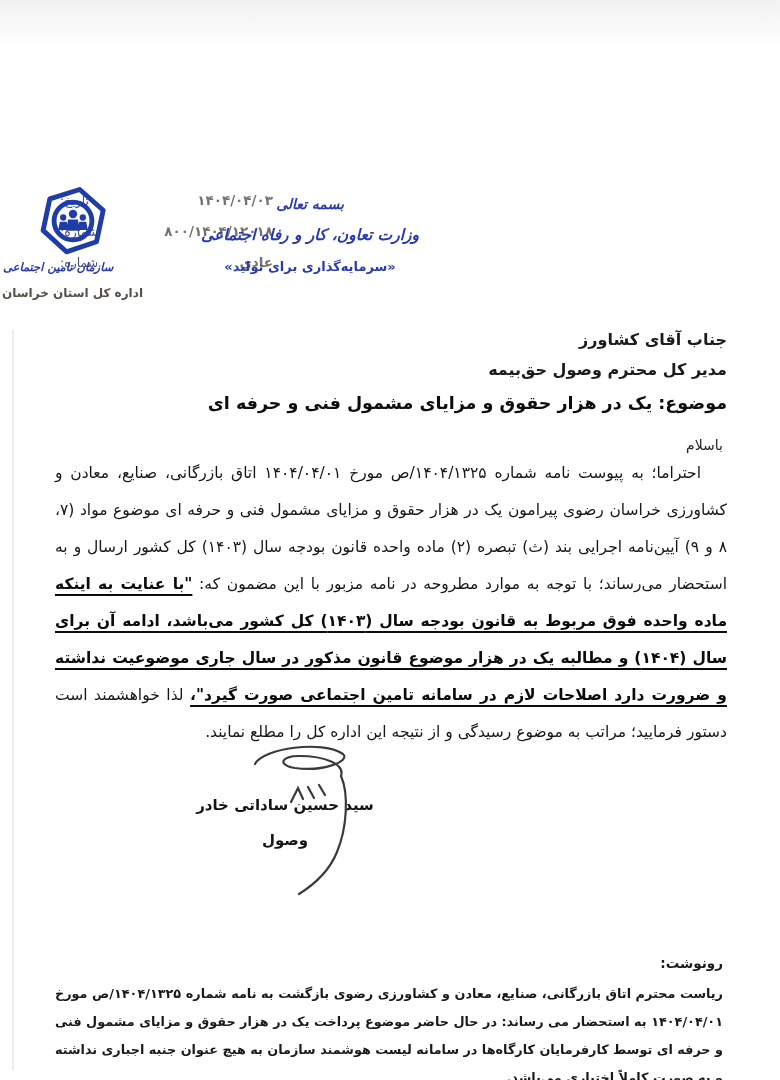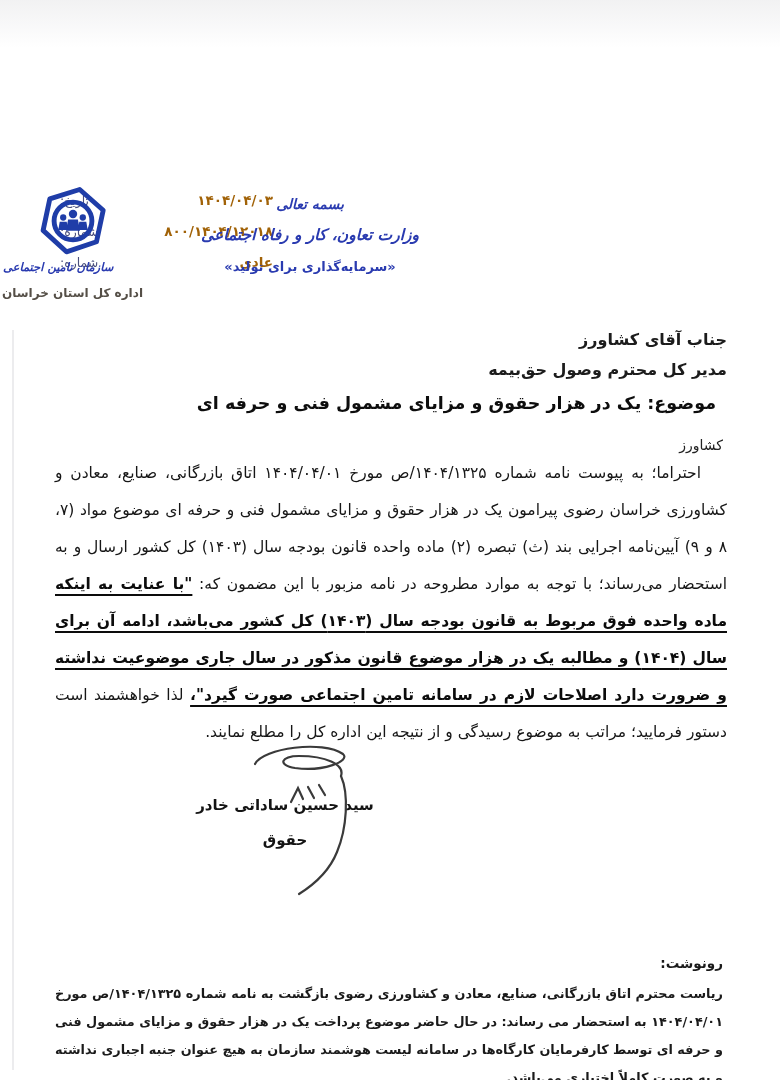--- a/index.html
+++ b/index.html
@@ -31,21 +31,21 @@
   .meta-block{
     position:absolute;top:192px;left:60px;width:270px;
   }
   .meta-row{display:flex;flex-direction:row-reverse;justify-content:flex-start;align-items:baseline;height:31px;direction:rtl;}
   .meta-row .lbl{
     width:78px;text-align:left;
     font-size:12.5px;color:#4a4f7d;letter-spacing:0;
   }
   .meta-row .val{
     width:135px;text-align:right;
-    font-size:13.5px;font-weight:700;color:#a16207;
+    font-size:13.5px;font-weight:700;color:#737373;
     direction:ltr;
   }
   .meta-row .val.fa{direction:rtl;}
 
   .center-head{
     position:absolute;top:196px;right:330px;width:280px;text-align:center;
   }
   .besmele{
     font-size:14px;color:#2a3bb0;font-style:italic;font-weight:700;
     margin-bottom:14px;
@@ -69,21 +69,21 @@
     font-size:12px;color:#554f47;font-weight:700;letter-spacing:.3px;white-space:nowrap;
   }
 
   
   .recipient{
     position:absolute;top:330px;right:53px;width:680px;
   }
   .recipient .r1{font-size:16px;font-weight:700;margin-bottom:11px;}
   .recipient .r2{font-size:16px;font-weight:700;}
   .subject{
-    position:absolute;top:393px;right:64px;width:690px;
+    position:absolute;top:393px;right:53px;width:690px;
     font-size:17.5px;font-weight:700;color:#0d0d0d;
   }
   .salutation{
     position:absolute;top:437px;right:57px;
     font-size:14px;color:#222;
   }
 
   
   .letter-body{
     position:absolute;top:455px;right:53px;width:672px;
@@ -165,29 +165,29 @@
     <div class="org-office">اداره کل استان خراسان رضوی</div>
   </div>
 
   <div class="recipient">
     <div class="r1">جناب آقای کشاورز</div>
     <div class="r2">مدیر کل محترم وصول حق‌بیمه</div>
   </div>
 
   <div class="subject">موضوع: یک در هزار حقوق و مزایای مشمول فنی و حرفه ای</div>
 
-  <div class="salutation">کشاورز</div>
+  <div class="salutation">باسلام</div>
 
   <div class="letter-body">
     <p><span>احتراما؛ به پیوست نامه شماره ۱۴۰۴/۱۳۲۵/ص مورخ ۱۴۰۴/۰۴/۰۱ اتاق بازرگانی، صنایع، معادن و کشاورزی خراسان رضوی پیرامون یک در هزار حقوق و مزایای مشمول فنی و حرفه ای موضوع مواد (۷، ۸ و ۹) آیین‌نامه اجرایی بند (ث) تبصره (۲) ماده واحده قانون بودجه سال (۱۴۰۳) کل کشور ارسال و به استحضار می‌رساند؛ با توجه به موارد مطروحه در نامه مزبور با این مضمون که: </span><span class="quote">"با عنایت به اینکه ماده واحده فوق مربوط به قانون بودجه سال (۱۴۰۳) کل کشور می‌باشد، ادامه آن برای سال (۱۴۰۴) و مطالبه یک در هزار موضوع قانون مذکور در سال جاری موضوعیت نداشته و ضرورت دارد اصلاحات لازم در سامانه تامین اجتماعی صورت گیرد"،</span><span> لذا خواهشمند است دستور فرمایید؛ مراتب به موضوع رسیدگی و از نتیجه این اداره کل را مطلع نمایند.</span></p>
   </div>
 
   <div class="sig-block">
     <div>سید حسین ساداتی خادر</div>
-    <div>حقوق</div>
+    <div>وصول</div>
   </div>
   <svg class="sig-scribble" viewBox="0 0 230 165" fill="none" stroke="#3a3a3a" stroke-width="2.2" stroke-linecap="round">
     <path d="M60 32 C 68 16, 128 8, 148 22 C 156 29, 128 40, 100 36 C 82 33, 86 24, 104 24 C 130 24, 150 32, 146 44"></path>
     <path d="M96 70 l 7 -14 l 5 11 m 5 -12 l 6 11 m 5 -13 l 6 10"></path>
     <path d="M146 44 C 154 62, 152 96, 142 120 C 134 140, 120 152, 104 162"></path>
   </svg>
 
   <div class="copy-note-label">رونوشت:</div>
   <div class="copy-note-text">ریاست محترم اتاق بازرگانی، صنایع، معادن و کشاورزی رضوی بازگشت به نامه شماره ۱۴۰۴/۱۳۲۵/ص مورخ ۱۴۰۴/۰۴/۰۱ به استحضار می رساند: در حال حاضر موضوع پرداخت یک در هزار حقوق و مزایای مشمول فنی و حرفه ای توسط کارفرمایان کارگاه‌ها در سامانه لیست هوشمند سازمان به هیچ عنوان جنبه اجباری نداشته و به صورت کاملاً اختیاری می‌باشد.</div>
 

